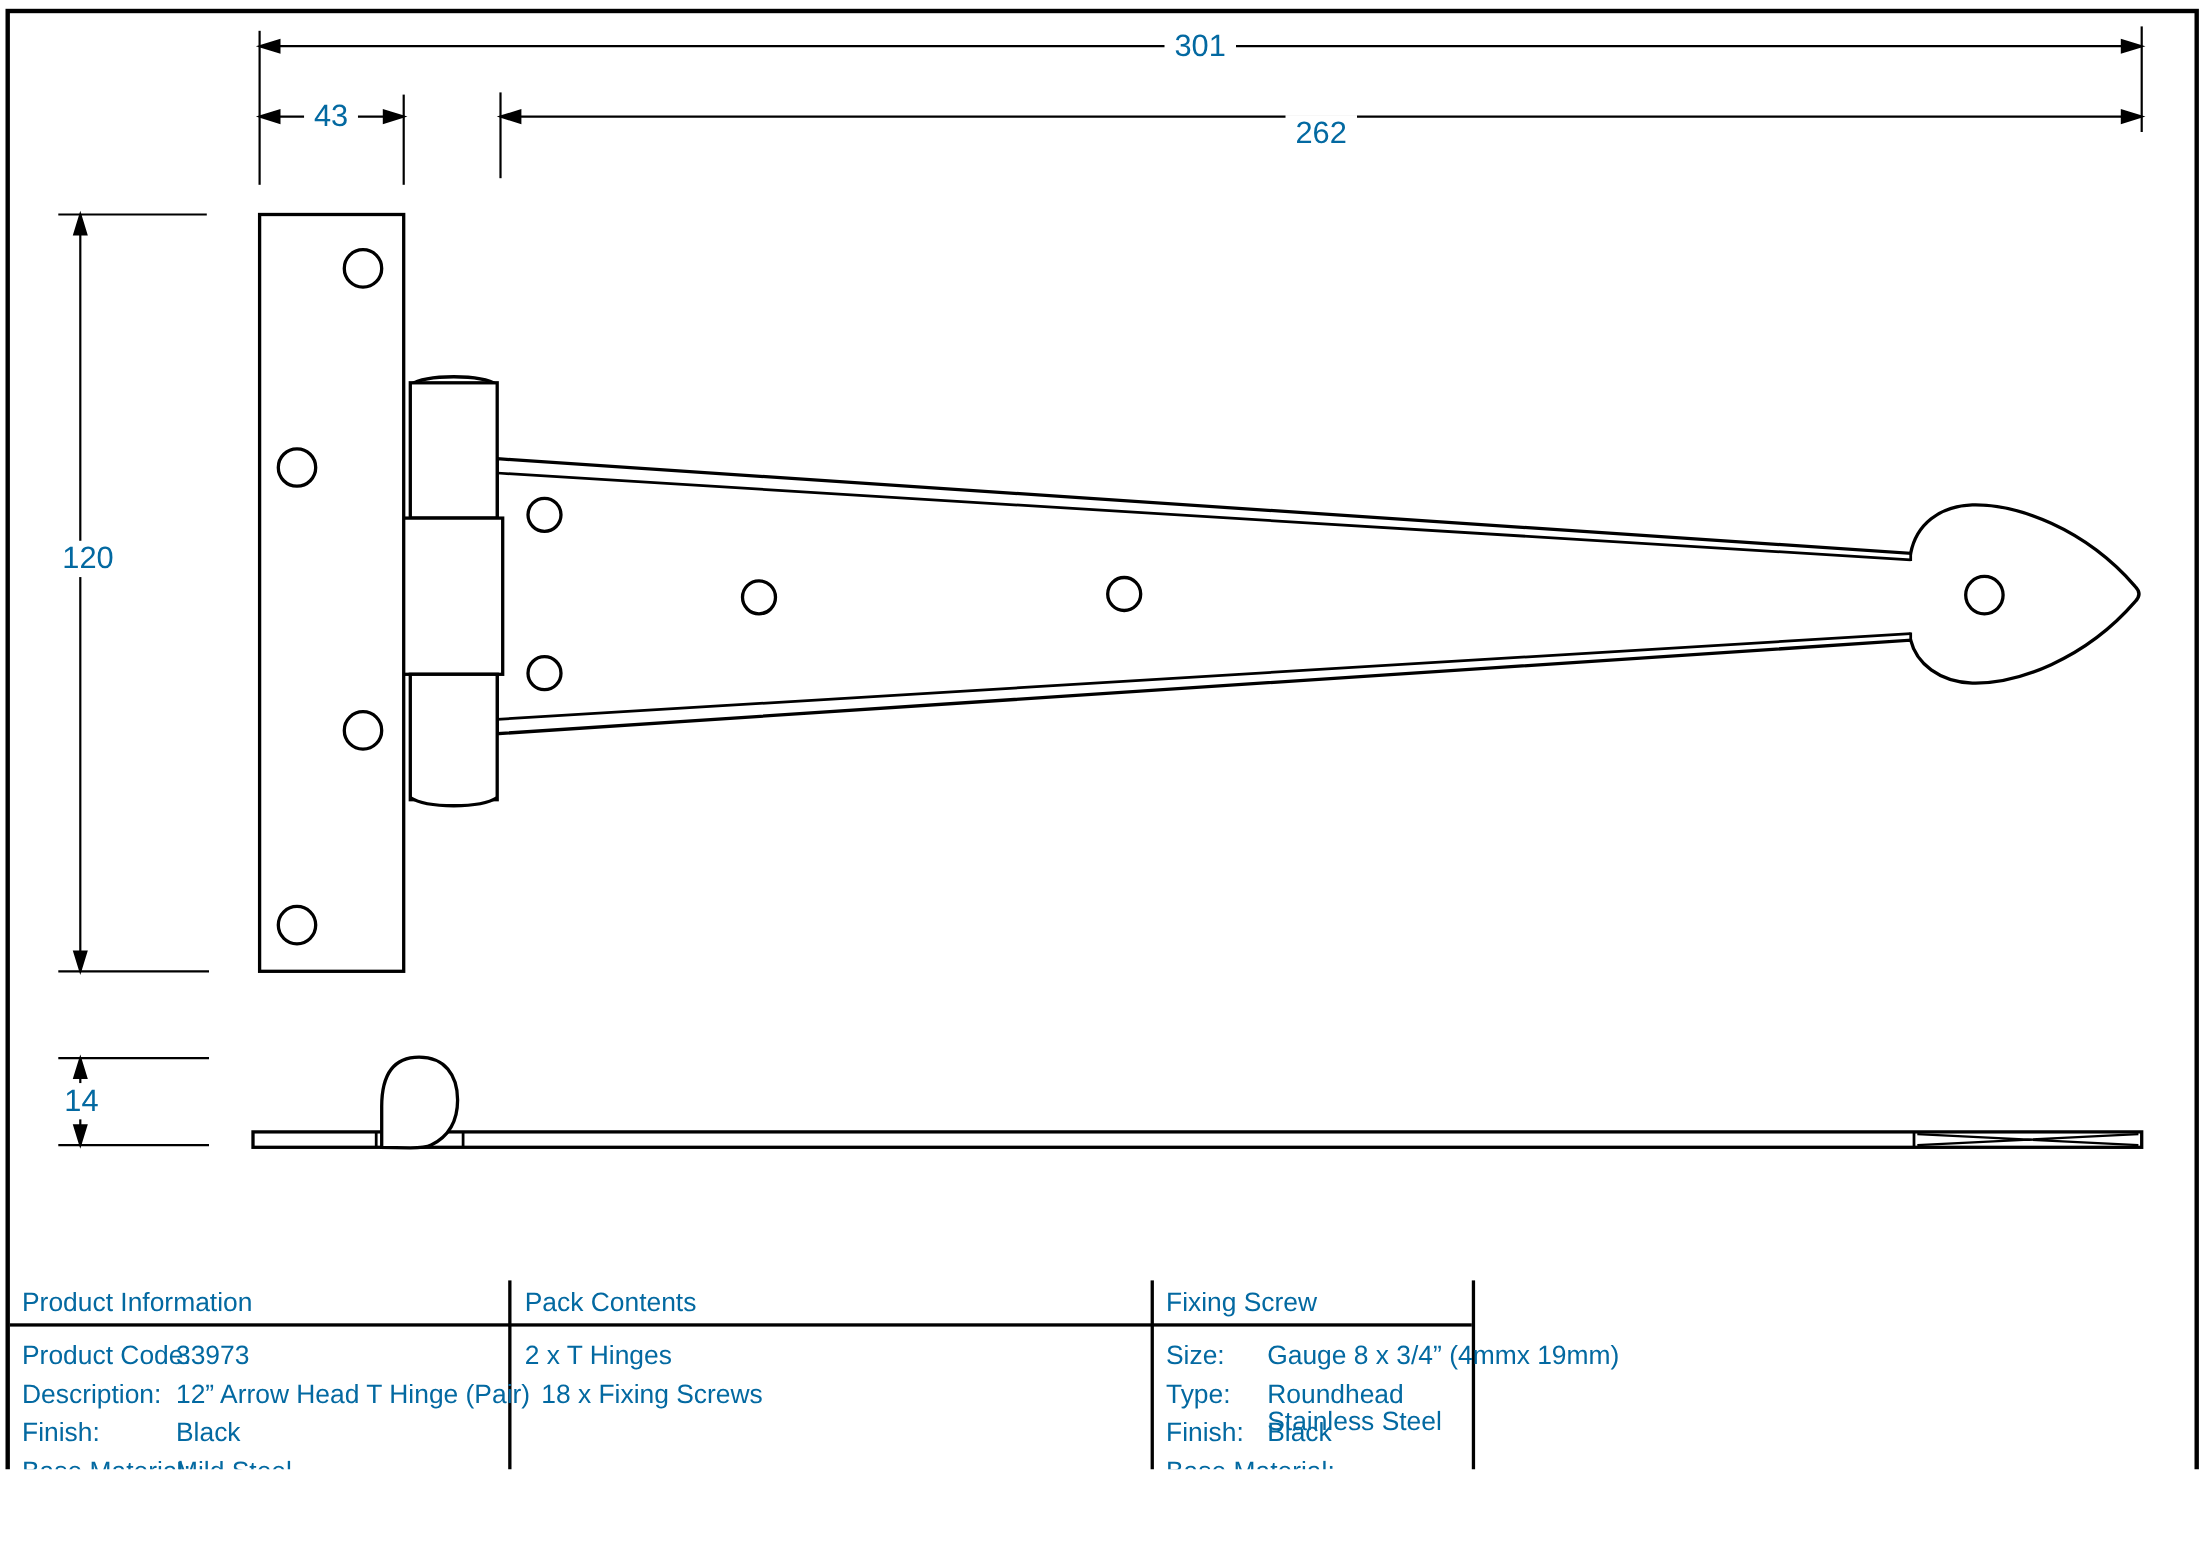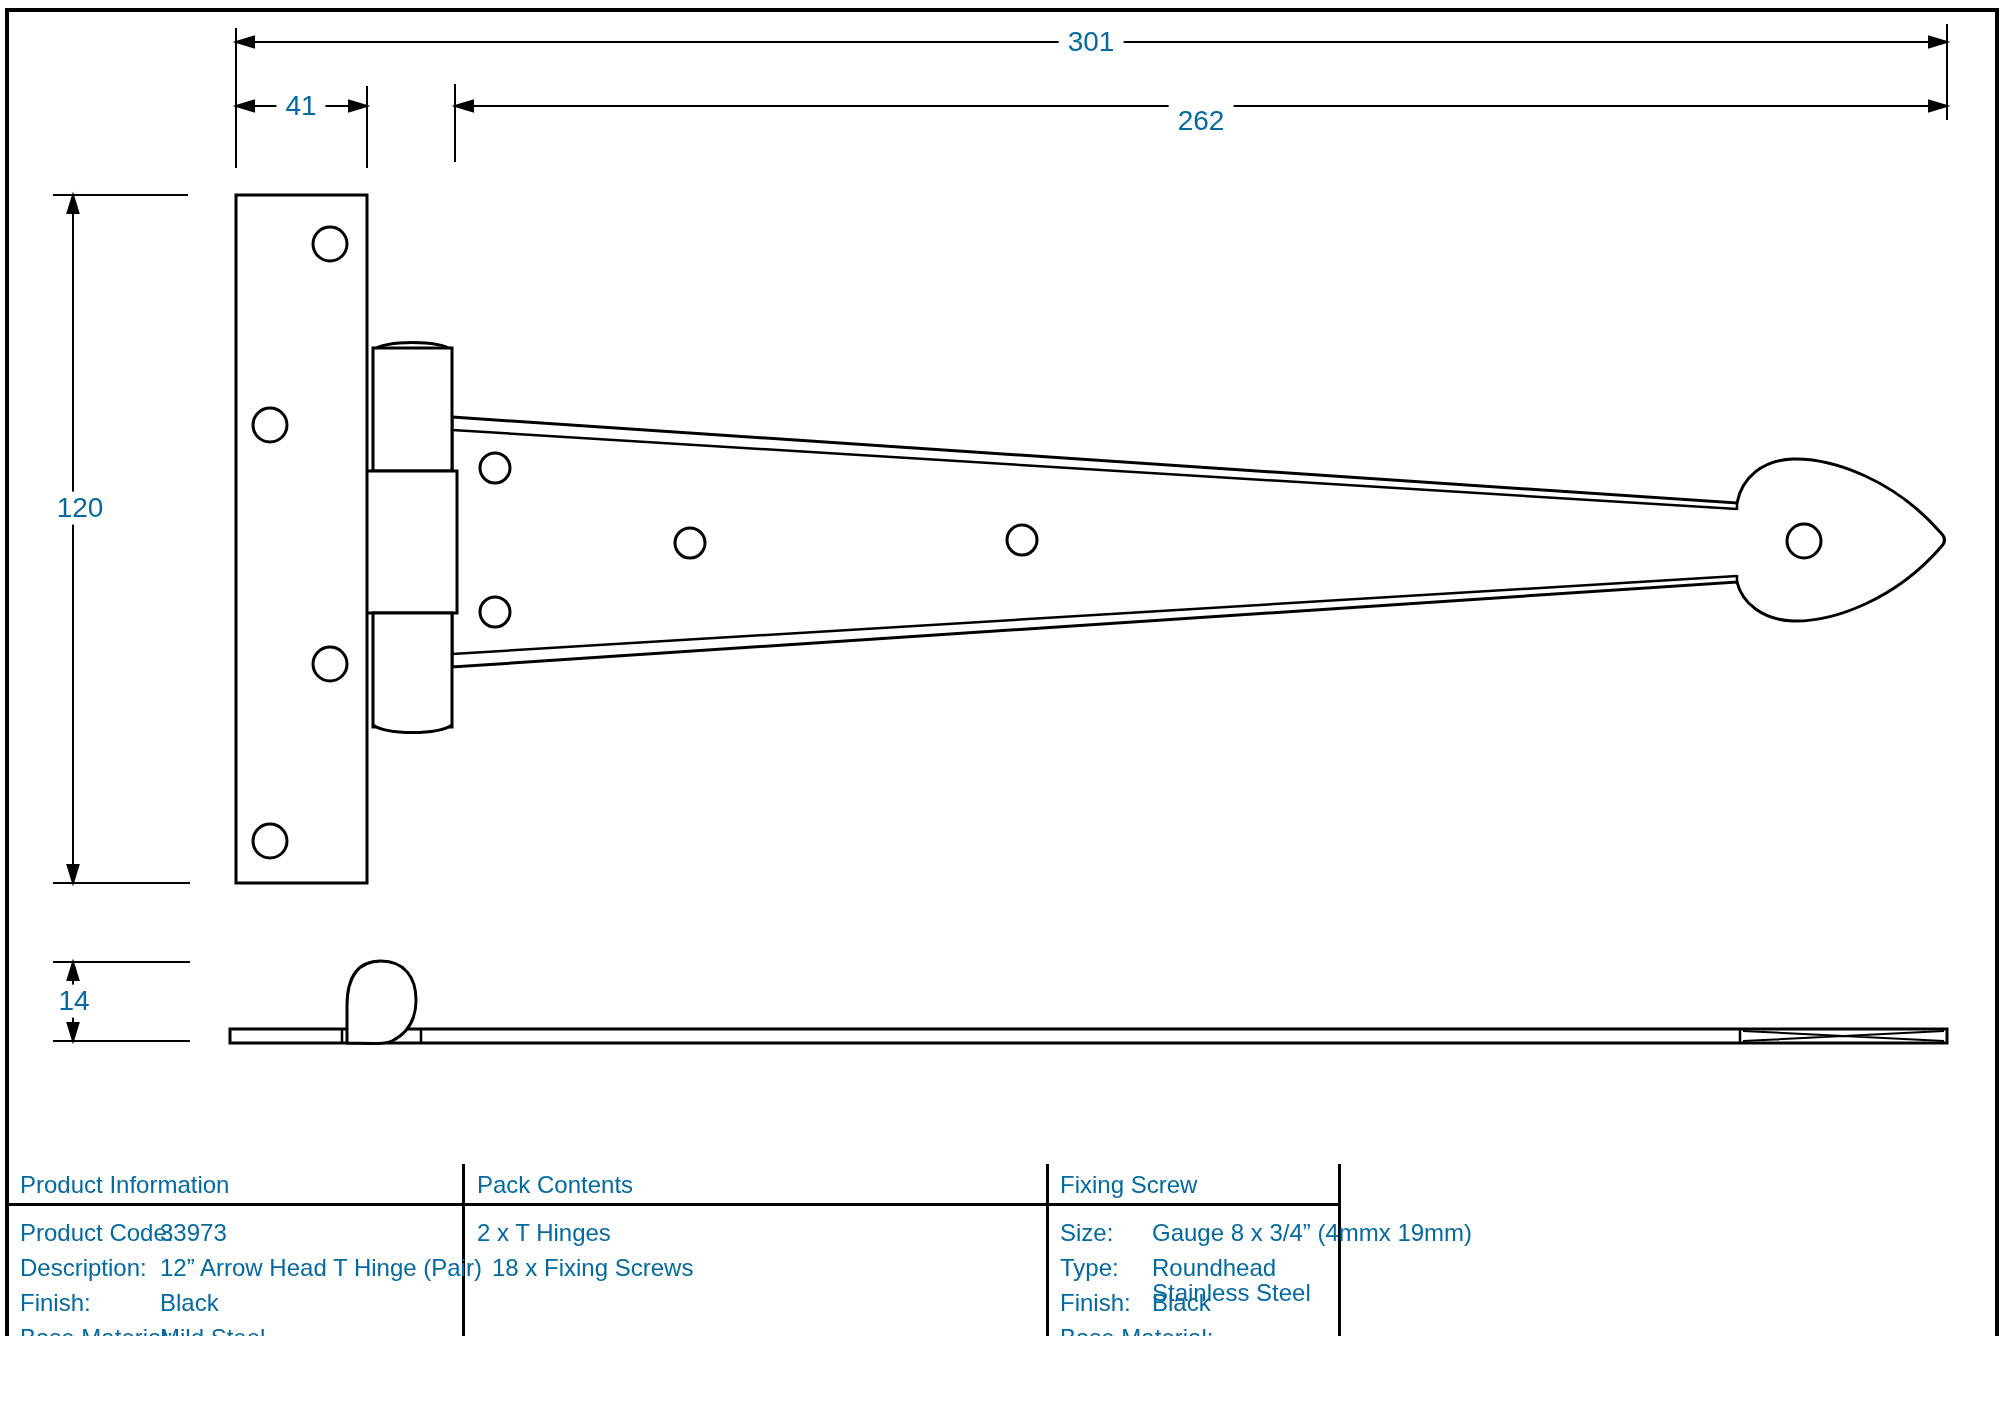--- a/index.html
+++ b/index.html
@@ -118,21 +118,21 @@
                  C347,976 358,961 381,961
                  C404,961 416,977 416,1000
                  C416,1021 406,1034 392,1041
                  C387,1043.5 379,1043.5 373,1043.5 Z" stroke-width="3" fill="#fff"></path>
       </g>
     </g>
   </svg>
 
   <div class="dim-label" style="left:1091px;top:42px;">301</div>
   <div class="dim-label" style="left:1201px;top:106px;margin-top:15px;">262</div>
-  <div class="dim-label" style="left:301px;top:106px;">41</div>
+  <div class="dim-label" style="left:301px;top:106px;">43</div>
   <div class="dim-label" style="left:80px;top:508px;text-align:center;">120</div>
   <div class="dim-label" style="left:74px;top:1001px;">14</div>
 
 
   <div>
 
     <div class="vline" style="left:462px;top:1164px;height:238px;"></div>
     <div class="vline" style="left:1046px;top:1164px;height:238px;"></div>
     <div class="vline" style="left:1338px;top:1164px;height:238px;"></div>
 

